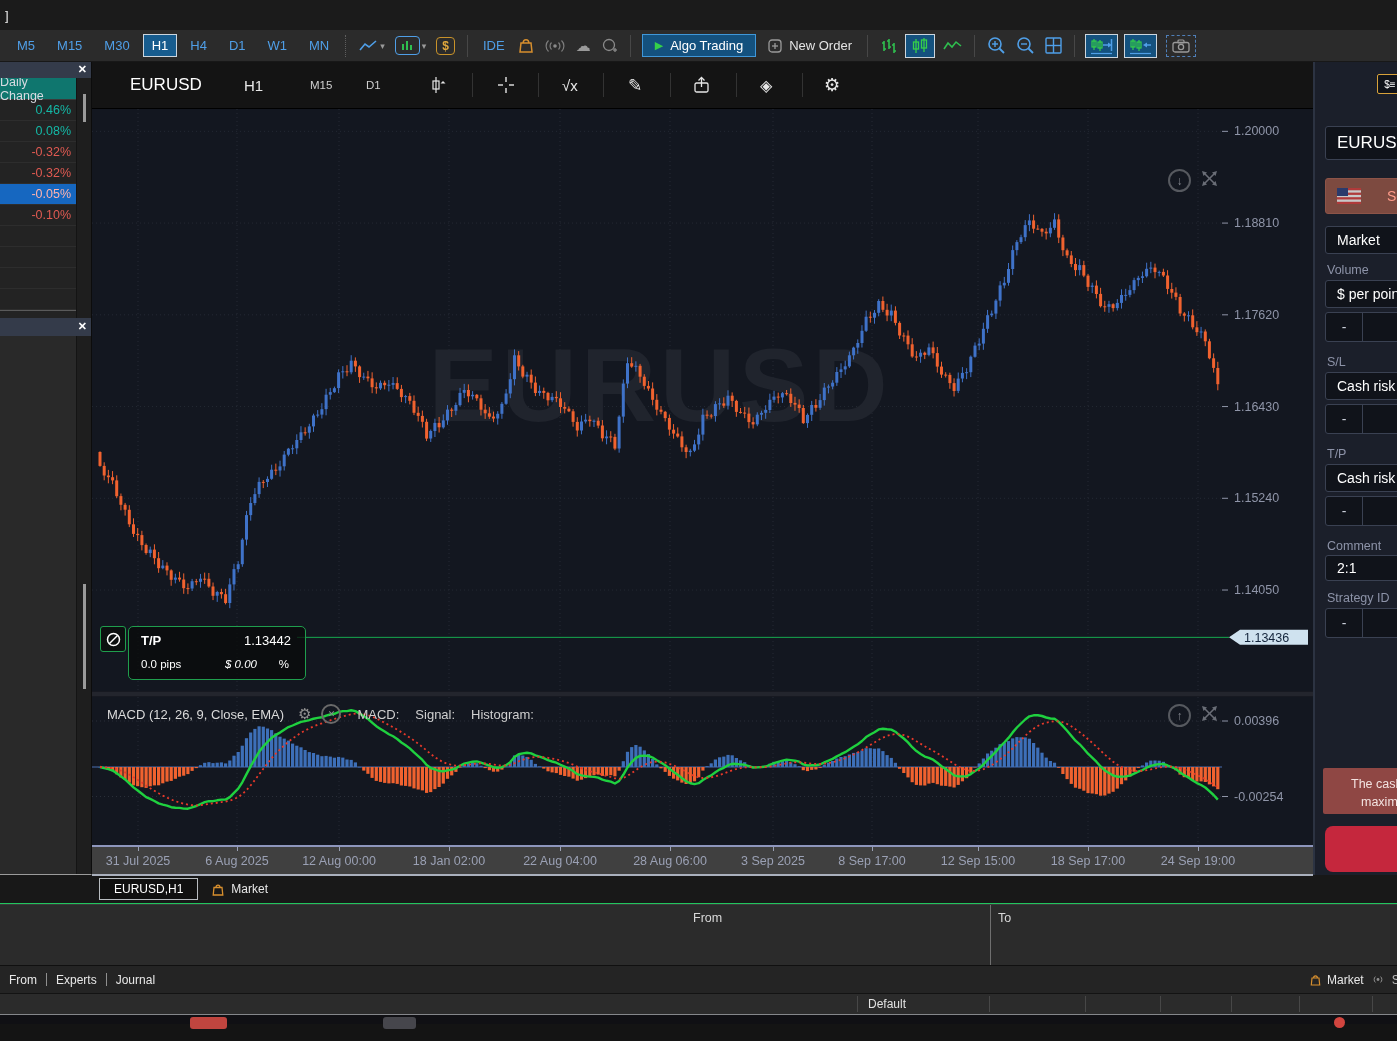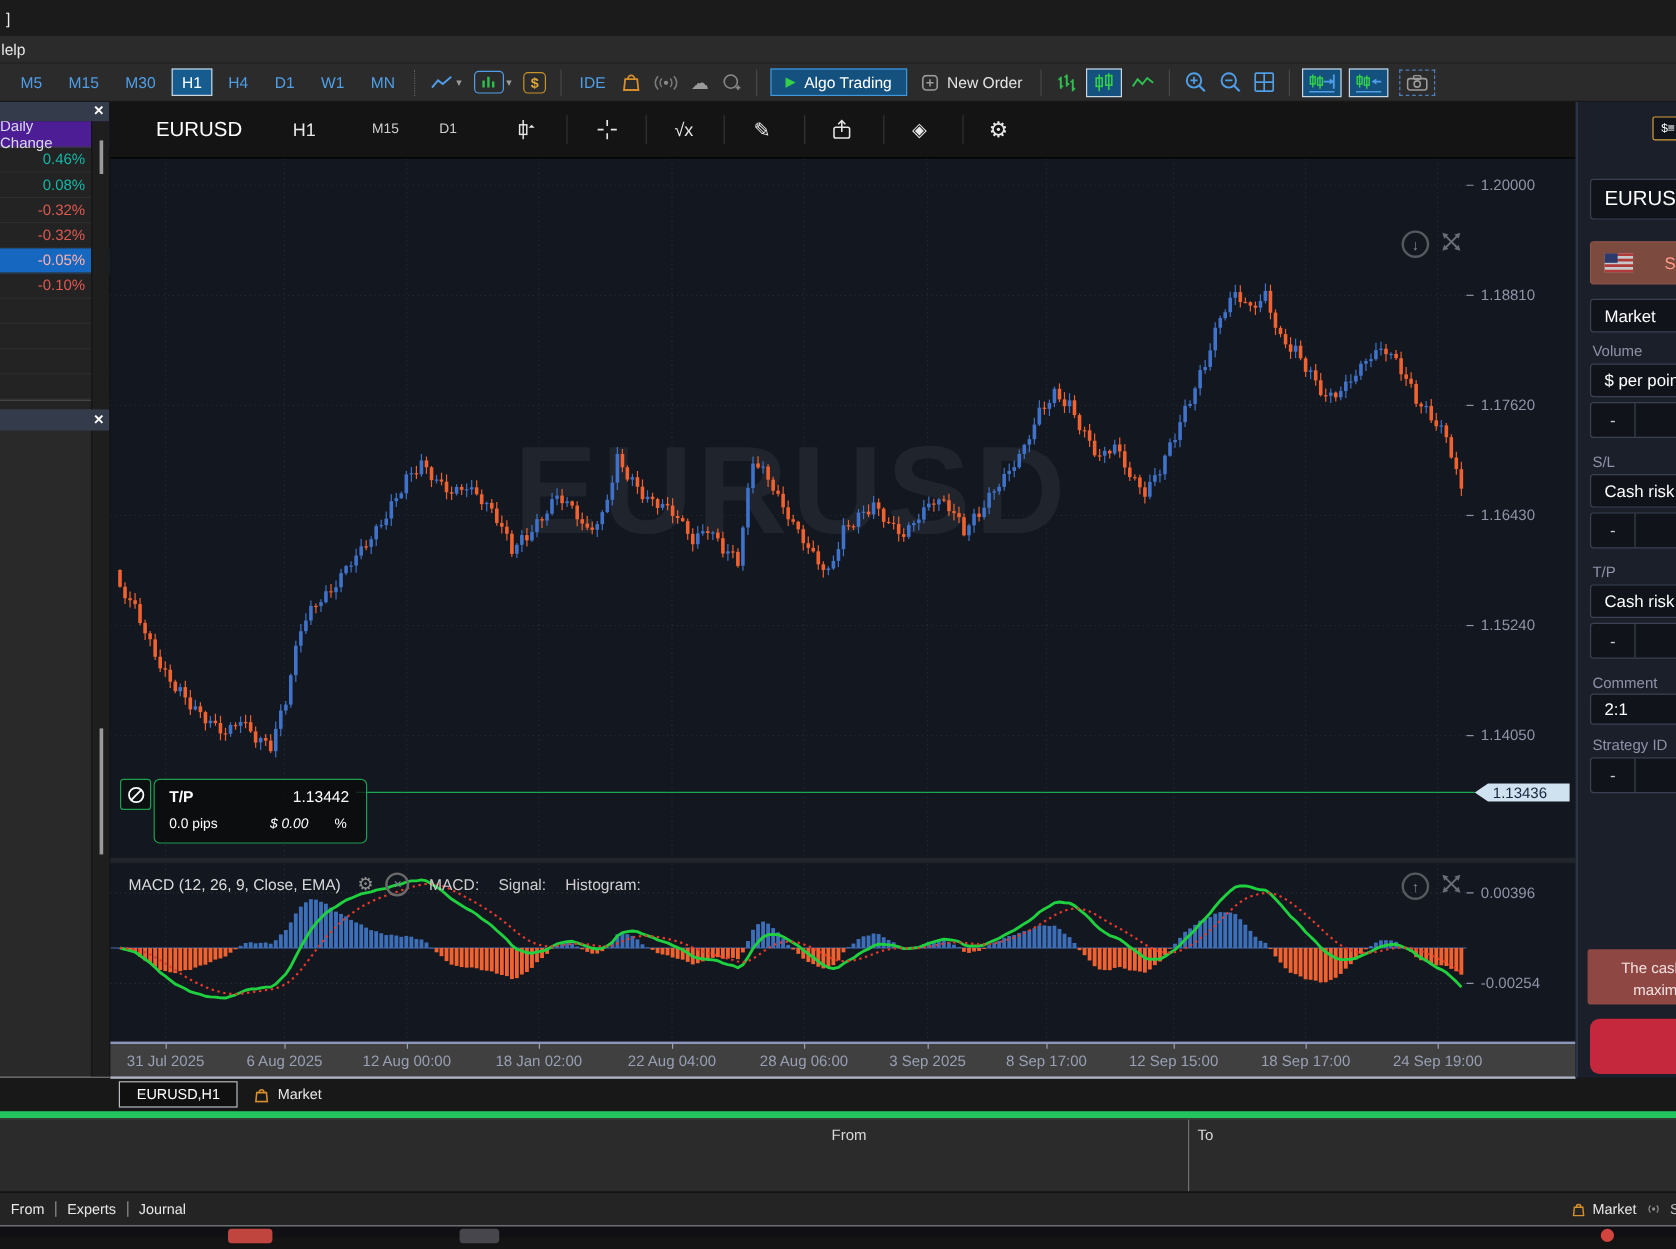--- a/index.html
+++ b/index.html
@@ -28,21 +28,21 @@
               justify-content:center;padding:2px 4px;margin:0 3px;}
   .cam-box{border:1px dashed #4f7fb8;display:flex;align-items:center;justify-content:center;
            padding:3px 5px;margin-left:6px;}
   .ide-label{color:#4f9fe8;font-size:13px;padding:0 8px;}
   
   .main{display:flex;height:813px;}
   .sidebar{width:92px;background:#232323;border-right:1px solid #0c0c0c;position:relative;
            border-bottom:1px solid #9b9b9b;box-sizing:border-box;}
   .sb-strip{height:16px;background:#343b4a;position:relative;}
   .sb-x{position:absolute;right:4px;top:1px;color:#fff;font-size:11px;font-weight:bold;}
-  .sb-header{height:21px;background:#4c1d95;border-bottom:1px solid #3a3a3a;color:#d8dbe2;
+  .sb-header{height:21px;background:#0f766e;border-bottom:1px solid #3a3a3a;color:#d8dbe2;
              font-size:12.5px;display:flex;align-items:center;justify-content:flex-end;padding-right:20px;}
   .sb-rows{position:relative;}
   .sb-row{height:20px;border-bottom:1px solid #2d2d2d;font-size:12.5px;display:flex;
           align-items:center;justify-content:flex-end;padding-right:20px;}
   .sb-row.pos{color:#14b8a6;} .sb-row.neg{color:#e05a52;}
   .sb-row.selected{background:#1667c0;} .sb-row.selected.neg{color:#ffb3ad;}
   .sb-track{position:absolute;top:16px;bottom:0;right:0;width:14px;background:#1e1e1e;
             border-left:1px solid #141414;}
   .sb-thumb{position:absolute;width:3px;background:#9a9a9a;right:5px;}
   .sb-divider{height:1px;background:#5a5a5a;margin-top:0px;}
@@ -79,21 +79,21 @@
   .tp-box{position:absolute;left:10px;width:220px;background:#10131a;border:1px solid #3a4152;
           border-radius:3px;color:#fff;display:flex;align-items:center;box-sizing:border-box;}
   .tp-step{position:absolute;left:10px;width:220px;height:30px;background:#10131a;border:1px solid #3a4152;
            border-radius:3px;color:#c8cdd8;display:flex;box-sizing:border-box;}
   .tp-step .minus{width:36px;border-right:1px solid #3a4152;display:flex;align-items:center;
                   justify-content:center;font-size:14px;}
   .warn-box{position:absolute;left:8px;top:706px;width:236px;height:46px;background:#8f4744;
             border-radius:2px;color:#f3e3e1;font-size:12.5px;line-height:1.45;padding-top:7px;box-sizing:border-box;}
   .big-red-btn{position:absolute;left:10px;top:764px;width:236px;height:46px;background:#c5273d;border-radius:8px;}
   
-  .doctabs{height:28px;background:#181818;display:flex;align-items:center;border-bottom:6px solid #22c55e;font-size:12px;}
+  .doctabs{height:28px;background:#181818;display:flex;align-items:center;border-bottom:1px solid #22c55e;font-size:12px;}
   .doc-active{margin-left:99px;border:1px solid #b8bcc0;background:#101010;color:#fff;
               padding:3px 14px;display:flex;align-items:center;}
   .doc-market{margin-left:14px;display:flex;align-items:center;gap:7px;color:#e8e8e8;}
   .rangerow{height:60px;background:#2b2b2b;position:relative;border-top:1px solid #3c3c3c;
             font-size:12.5px;color:#d8d8d8;}
   .toolboxtabs{height:27px;background:#242424;display:flex;align-items:center;font-size:12px;
                color:#e8e8e8;border-top:1px solid #101010;position:relative;}
   .tbx-tab{padding:0 9px;} .tbx-div{width:1px;height:13px;background:#8f8f8f;}
   .tbx-right{position:absolute;left:1310px;display:flex;align-items:center;gap:6px;color:#e8e8e8;}
   .statusbar{height:20px;background:#2b2b2b;border-top:1px solid #131313;position:relative;
@@ -104,23 +104,20 @@
 </style>
 </head>
 <body>
 
 <div class="app">
 
   <div class="titlebar">
     <span>]</span>
   </div>
 
-  <div class="menubar">
-    <span>lelp</span>
-  </div>
 
   <div class="toolbar">
     <span id="tf-group" style="display:flex;align-items:center;gap:4px;">
         <span class="tf-btn">M5</span>
         <span class="tf-btn">M15</span>
         <span class="tf-btn">M30</span>
         <span class="tf-btn active">H1</span>
         <span class="tf-btn">H4</span>
         <span class="tf-btn">D1</span>
         <span class="tf-btn">W1</span>
@@ -1397,19 +1394,29 @@
         </svg>
       <span>Market</span>
       <svg width="16" height="11">
           <circle cx="8" cy="5.5" r="1.4" fill="#8f8f8f"></circle>
           <path d="M5.4,2.6 a4,4 0 0 0 0,5.8 M10.6,2.6 a4,4 0 0 1 0,5.8" fill="none" stroke="#8f8f8f" stroke-width="1"></path>
         </svg>
       <span style="color:#bdbdbd;">S</span>
     </span>
   </div>
 
+  <div class="statusbar" id="status-bar">
+    <span style="position:absolute;left:868px;top:3px;">Default</span>
+  <span class="sb-cell-div" style="left: 857px;"></span>
+      <span class="sb-cell-div" style="left: 989px;"></span>
+      <span class="sb-cell-div" style="left: 1085px;"></span>
+      <span class="sb-cell-div" style="left: 1160px;"></span>
+      <span class="sb-cell-div" style="left: 1231px;"></span>
+      <span class="sb-cell-div" style="left: 1299px;"></span>
+      <span class="sb-cell-div" style="left: 1372px;"></span>
+    </div>
 
   <div class="bottomstrip">
     <span class="pill" style="left:190px;width:37px;background:#c0453f;"></span>
     <span class="pill" style="left:383px;width:33px;background:#46464c;"></span>
     <span class="pill" style="left:1334px;width:11px;height:11px;border-radius:50%;background:#d2453f;"></span>
   </div>
 </div>
 
 </body></html>

